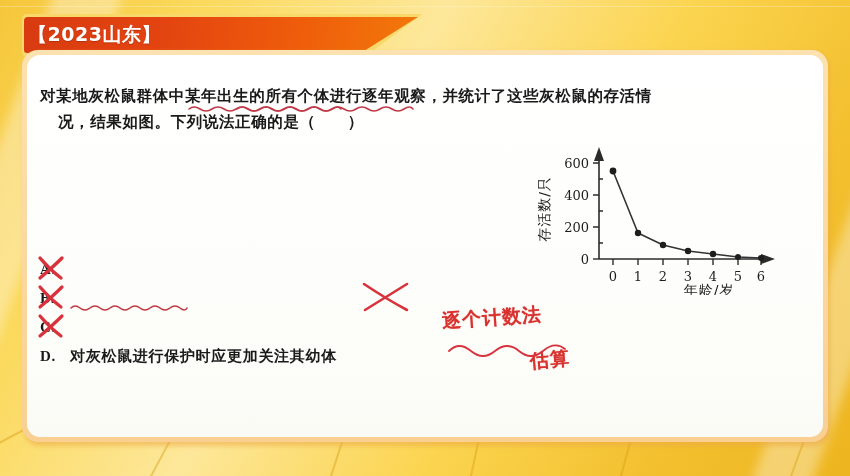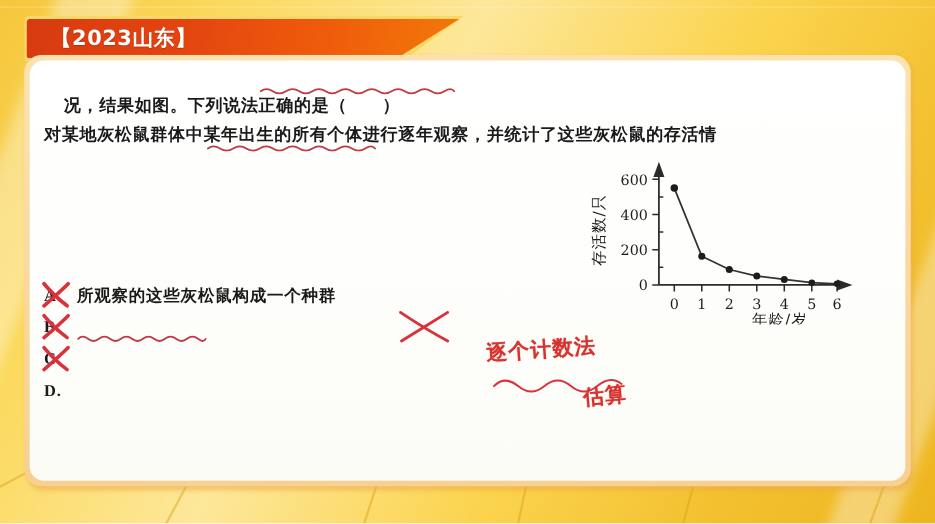--- a/index.html
+++ b/index.html
@@ -65,21 +65,21 @@
     border-radius: 4px 0 0 3px;
     display: flex;
     align-items: center;
   }
   #banner-title {
     color: #ffffff;
     font-family: "DejaVu Sans", "Liberation Sans", sans-serif;
     font-weight: bold;
     font-size: 19px;
     letter-spacing: 0.5px;
-    padding-left: 22px;
+    padding-left: 4px;
     text-shadow: 0 1px 1px rgba(120,20,0,0.35);
     white-space: nowrap;
   }
 
   
   #card-shadow {
     position: absolute;
     left: 24px; top: 52px;
     width: 806px; height: 394px;
     background: rgba(235,170,70,0.55);
@@ -217,39 +217,38 @@
     <div id="banner">
       <span id="banner-title">【2023山东】</span>
     </div>
   </div>
 
   <div id="card-shadow"></div>
   <div id="card-border"></div>
   <div id="card">
 
     <div id="question">
+      <div class="qline">
+        <span>对某地灰松鼠群体中某年出生的所有个体进行逐年观察，并统计了这些灰松鼠的存活情</span>
+        <svg class="wavy" style="left:148px; top:22px; width:154px;" viewBox="0 0 154 7" preserveAspectRatio="none">
+          <path d="M1,4 Q6,0 12,4 T24,4 T36,4 T48,4 T60,4 T72,4 T84,4 T96,4 T108,4 T120,4 T132,4 T144,4 T153,4" fill="none" stroke="#c03a46" stroke-width="1.6" stroke-linecap="round"></path>
+        </svg>
+      </div>
       <div class="qline indent">
         <span>况，结果如图。下列说法正确的是（　　）</span>
         <svg class="wavy" style="left:196px; top:-4px; width:178px;" viewBox="0 0 178 7" preserveAspectRatio="none">
           <path d="M1,4 Q6,0 12,4 T24,4 T36,4 T48,4 T60,4 T72,4 T84,4 T96,4 T108,4 T120,4 T132,4 T144,4 T156,4 T168,4 T177,4" fill="none" stroke="#c03a46" stroke-width="1.6" stroke-linecap="round"></path>
         </svg>
       </div>
-      <div class="qline">
-        <span>对某地灰松鼠群体中某年出生的所有个体进行逐年观察，并统计了这些灰松鼠的存活情</span>
-        <svg class="wavy" style="left:148px; top:22px; width:154px;" viewBox="0 0 154 7" preserveAspectRatio="none">
-          <path d="M1,4 Q6,0 12,4 T24,4 T36,4 T48,4 T60,4 T72,4 T84,4 T96,4 T108,4 T120,4 T132,4 T144,4 T153,4" fill="none" stroke="#c03a46" stroke-width="1.6" stroke-linecap="round"></path>
-        </svg>
-      </div>
     </div>
 
     <div id="options">
 
       <div class="opt">
         <span class="opt-letter">A.</span>
-        <span class="opt-text">所观察的这些灰松鼠构成一个种群</span>
         <svg class="xmark" viewBox="0 0 30 26">
           <path d="M4,3 C9,9 17,17 25,23" stroke="#d8323c" stroke-width="3.4" fill="none" stroke-linecap="round"></path>
           <path d="M26,3 C20,9 11,17 4,23" stroke="#d8323c" stroke-width="3.4" fill="none" stroke-linecap="round"></path>
         </svg>
       </div>
 
       <div class="opt">
         <span class="opt-letter">B.</span>
         <svg class="xmark" viewBox="0 0 30 26">
           <path d="M4,3 C9,9 17,17 25,23" stroke="#d8323c" stroke-width="3.2" fill="none" stroke-linecap="round"></path>
@@ -267,20 +266,21 @@
       <div class="opt">
         <span class="opt-letter">C.</span>
         <svg class="xmark" viewBox="0 0 30 26">
           <path d="M4,3 C9,9 17,17 25,23" stroke="#d8323c" stroke-width="3.2" fill="none" stroke-linecap="round"></path>
           <path d="M26,3 C20,9 11,17 4,23" stroke="#d8323c" stroke-width="3.2" fill="none" stroke-linecap="round"></path>
         </svg>
       </div>
 
       <div class="opt">
         <span class="opt-letter">D.</span>
+        <span class="opt-text">对灰松鼠进行保护时应更加关注其幼体</span>
       </div>
     </div>
 
     <div class="handwrite" id="hw-counting">逐个计数法</div>
     <div class="handwrite" id="hw-estimate">估算</div>
 
     <svg style="position:absolute; left:420px; top:282px; width:120px; height:24px;" viewBox="0 0 120 24">
       <path d="M2,14 Q12,4 24,14 T48,14 T72,14 T96,14 T118,12" fill="none" stroke="#d8323c" stroke-width="1.8" stroke-linecap="round"></path>
     </svg>
 

